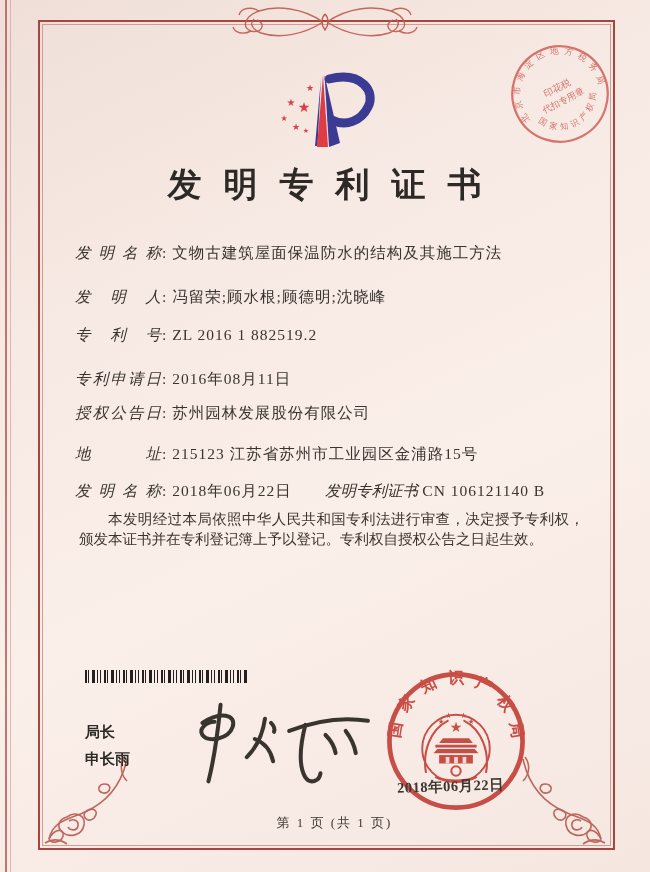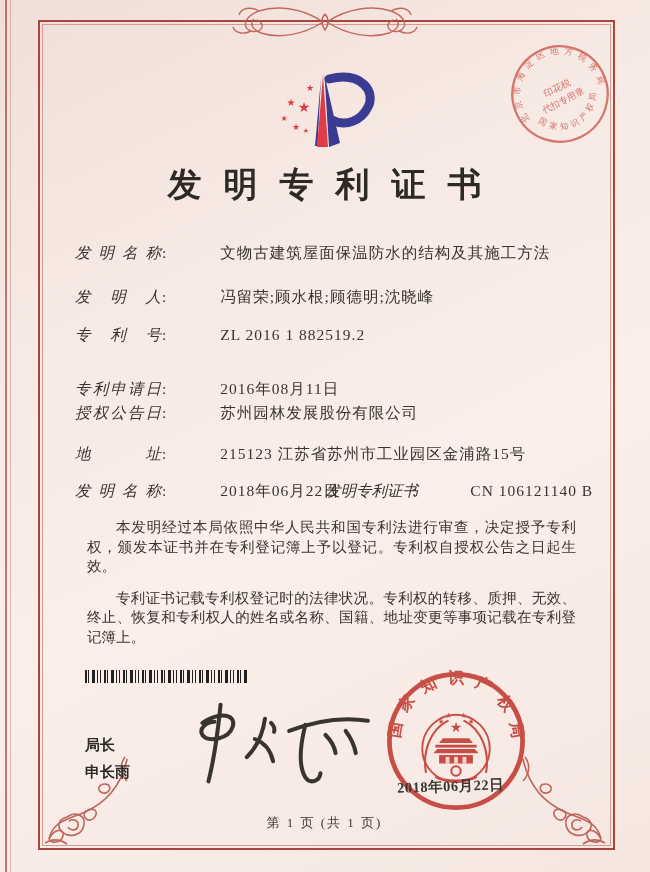--- a/index.html
+++ b/index.html
@@ -21,36 +21,36 @@
   .corner-right{position:absolute;left:521px;top:755px;transform:scaleX(-1);}
   .cert-no{position:absolute;left:68px;top:56px;font-size:15px;letter-spacing:2.5px;color:#46413c;}
   .logo-svg{position:absolute;left:276px;top:62px;}
   .stamp-svg{position:absolute;left:508px;top:42px;transform:rotate(-27deg);mix-blend-mode:multiply;opacity:.82;}
   .title{position:absolute;left:38px;width:573px;top:162px;text-align:center;
          font-size:34px;font-weight:700;letter-spacing:22px;text-indent:22px;color:#2d2926;}
   .fields{position:absolute;left:75px;top:243px;width:525px;font-size:15.5px;color:#39342f;}
   .frow{position:absolute;left:0;white-space:nowrap;}
   .flabel{display:inline-block;width:86px;text-align:justify;text-align-last:justify;text-justify:inter-character;font-style:italic;}
   .colon{margin:0 6px 0 1px;}
-  .fval{letter-spacing:1px;margin-left:48px;}
+  .fval{letter-spacing:1px;}
   .pair2{position:absolute;left:250px;top:0;white-space:nowrap;}
   .paras{position:absolute;left:75px;top:506px;width:513px;font-size:14.5px;line-height:19.5px;
          text-align:justify;color:#3a342e;}
-  .paras p{margin:12px;text-indent:2em;}
+  .paras p{margin:4px;text-indent:2em;}
   .barcode{position:absolute;left:85px;top:670px;width:164px;height:13px;
     background:repeating-linear-gradient(90deg,#23211f 0 2px,transparent 2px 3px,#23211f 3px 4px,
       transparent 4px 7px,#23211f 7px 10px,transparent 10px 12px,#23211f 12px 13px,
       transparent 13px 15px,#23211f 15px 16px,transparent 16px 19px);}
-  .signer{position:absolute;left:85px;top:720px;font-family:Liberation Sans, sans-serif;
-          font-size:15px;font-weight:600;color:#2e2a26;line-height:27px;margin-top:11px;}
+  .signer{position:absolute;left:85px;top:720px;font-family:Liberation Mono, monospace;
+          font-size:15px;font-weight:600;color:#2e2a26;line-height:27px;}
   .signature-svg{position:absolute;left:158px;top:688px;}
   .seal-svg{position:absolute;left:381px;top:666px;mix-blend-mode:multiply;opacity:.92;}
   .seal-date{position:absolute;left:397px;top:777px;font-size:14.5px;font-weight:700;color:#3b3732;
              letter-spacing:.5px;transform:rotate(-2deg);}
-  .footer{position:absolute;left:38px;width:573px;top:814px;text-align:center;font-size:13px;
+  .footer{position:absolute;left:48px;width:573px;top:814px;text-align:center;font-size:13px;
           letter-spacing:2px;color:#3e3933;}
 </style>
 </head>
 <body>
 
 <div class="page">
 
   <div class="photo-edge-1"></div>
   <div class="photo-edge-2"></div>
 
@@ -129,40 +129,39 @@
   <div class="fields">
     <div class="frow" style="top:0">
       <span class="flabel">发明名称</span><span class="colon">:</span><span class="fval">文物古建筑屋面保温防水的结构及其施工方法</span>
     </div>
     <div class="frow" style="top:44px">
       <span class="flabel">发明人</span><span class="colon">:</span><span class="fval">冯留荣;顾水根;顾德明;沈晓峰</span>
     </div>
     <div class="frow" style="top:82px">
       <span class="flabel">专利号</span><span class="colon">:</span><span class="fval">ZL 2016 1 882519.2</span>
     </div>
-    <div class="frow" style="top:136px">
+    <div class="frow" style="top:126px">
       <span class="flabel">专利申请日</span><span class="colon">:</span><span class="fval">2016年08月11日</span>
     </div>
     <div class="frow" style="top:160px">
       <span class="flabel">授权公告日</span><span class="colon">:</span><span class="fval">苏州园林发展股份有限公司</span>
     </div>
     <div class="frow" style="top:201px">
       <span class="flabel">地址</span><span class="colon">:</span><span class="fval">215123 江苏省苏州市工业园区金浦路15号</span>
     </div>
     <div class="frow" style="top:238px">
       <span class="flabel">发明名称</span><span class="colon">:</span><span class="fval">2018年06月22日</span>
       <span class="pair2">
         <span class="flabel">发明专利证书</span><span class="colon">:</span><span class="fval">CN 106121140 B</span>
       </span>
     </div>
   </div>
 
   <div class="paras">
     <p>本发明经过本局依照中华人民共和国专利法进行审查，决定授予专利权，颁发本证书并在专利登记簿上予以登记。专利权自授权公告之日起生效。</p>
-    <p>专利证书记载专利权登记时的法律状况。专利权的转移、质押、无效、终止、恢复和专利权人的姓名或名称、国籍、地址变更等事项记载在专利登记簿上。</p>
   </div>
 
   <div class="barcode"></div>
 
   <div class="signer">
     <div>局长</div>
     <div>申长雨</div>
   </div>
 
   <svg class="signature-svg" width="222" height="102" viewBox="0 0 220 100">

